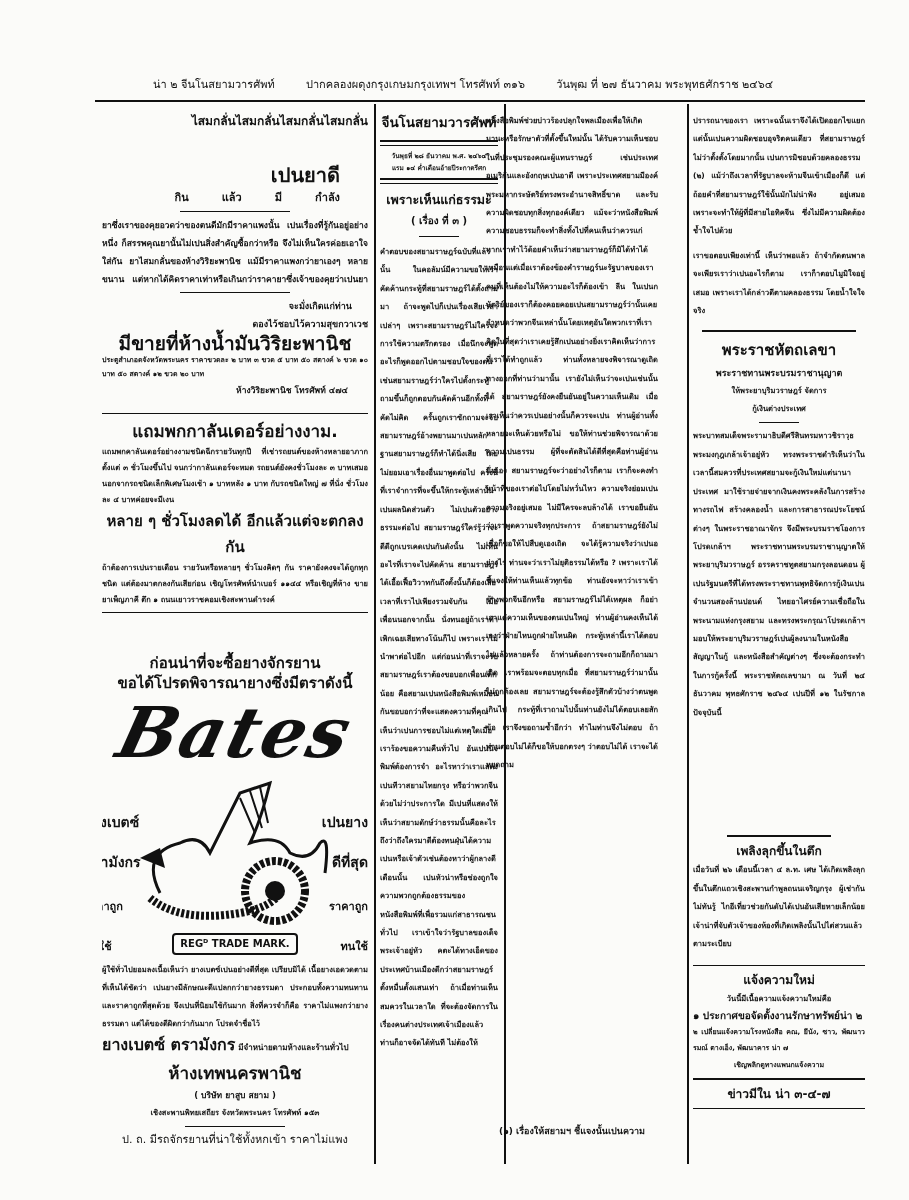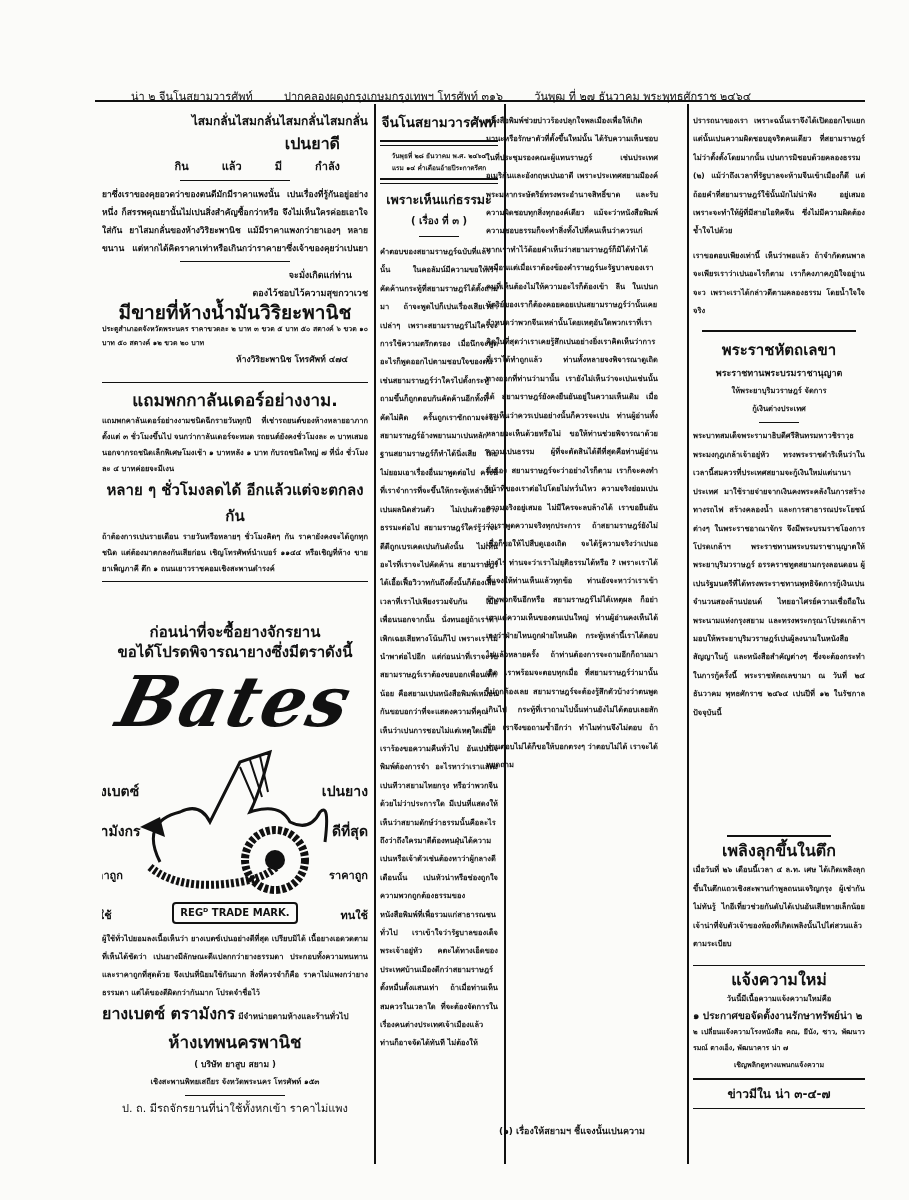--- a/index.html
+++ b/index.html
@@ -1,26 +1,26 @@
 <!DOCTYPE html>
 <html><head>
   <meta charset="utf-8">
   <style>
     html, body { margin:0; padding:0; }
     body { width:909px; height:1200px; background:#fbfbf9; position:relative; overflow:hidden;
       font-family:"DejaVu Sans", sans-serif; color:#111; }
-    .folio { position:absolute; top:75px; left:131px; width:620px; font-size:11px; white-space:nowrap;
-      display:flex; justify-content:space-between;margin-top:12px; }
+    .folio { position:absolute; top:75px; left:153px; width:620px; font-size:11px; white-space:nowrap;
+      display:flex; justify-content:space-between; }
     .rule-top { position:absolute; top:100px; left:95px; width:770px; height:2px; background:#111; }
     .vrule { position:absolute; width:2px; background:#111; }
     .col { position:absolute; font-size:8.5px; line-height:18px; font-weight:bold; overflow:hidden; }
     .col p { margin:0; text-align:justify; }
     .c { text-align:center; }
     .h-mid { font-size:17px; font-weight:bold; text-align:center; line-height:26px; }
-    .h-sm { font-size:16px; font-weight:bold; text-align:center; line-height:20px; }
+    .h-sm { font-size:12px; font-weight:bold; text-align:center; line-height:20px; }
     .hr { height:1px; background:#111; margin:4px auto; }
     .hr2 { height:3px; border-top:2px solid #111; border-bottom:1px solid #111; margin:4px 0; }
     .row4 { display:flex; justify-content:flex-end; font-size:12px; }
     .bates { font-family:"DejaVu Serif", serif; font-style:italic; font-weight:bold; font-size:70px;
       line-height:80px; letter-spacing:2px; text-align:center; transform:skewX(-14deg); }
     .dragon { width:230px; height:160px; margin:0 auto; position:relative; }
     .tm { border:2px solid #111; border-radius:4px; font-size:10px; font-weight:bold; padding:0 6px;
       display:inline-block; font-family:"DejaVu Sans", sans-serif; }
     .side { position:absolute; font-size:14px; font-weight:bold; }
   </style>
@@ -39,21 +39,21 @@
 <div class="vrule" style="left:687px;top:104px;height:1060px;"></div>
 
 <div class="col" style="left:102px;top:112px;width:266px;height:1060px;">
   <div>
     <div class="row4">
       <span>ไสมกลั่น</span>
       <span>ไสมกลั่น</span>
       <span>ไสมกลั่น</span>
       <span>ไสมกลั่น</span>
     </div>
-    <div class="row4" style="font-size:16px;padding:0 28px;line-height:28px;">
+    <div class="row4" style="font-size:20px;padding:0 28px;line-height:28px;margin-top:31px;">
       <span>เปน</span>
       <span>ยา</span>
       <span>ดี</span>
     </div>
     <div class="row4" style="font-size:11px;padding:0 28px;gap:33px;">
       <span>กิน</span>
       <span>แล้ว</span>
       <span>มี</span>
       <span>กำลัง</span>
     </div>
@@ -137,21 +137,21 @@
 </div>
 
 <div class="col" style="left:486px;top:112px;width:172px;height:1050px;">
   <p style="font-size:7.5px;line-height:18.4px;height:1010px;overflow:hidden;">หนังสือพิมพ์ช่วยบ่าวร้องปลุกใจพลเมืองเพื่อให้เกิดมานะหรือรักษาตัวที่ตั้งขึ้นใหม่นั้น ได้รับความเห็นชอบในที่ประชุมรองคณะผู้แทนราษฎร์ เช่นประเทศอเมริกันและอังกฤษเปนอาดี เพราะประเทศสยามมีองค์พระมหากระษัตริย์ทรงพระอำนาจสิทธิ์ขาด และรับความผิดชอบทุกสิ่งทุกองค์เดียว แม้จะว่าหนังสือพิมพ์ความชอบธรรมก็จะทำสิ่งทั้งไปที่คนเห็นว่าควรแก่ หากเราทำไว้ด้อยคำเห็นว่าสยามราษฎร์ก็มิได้ทำได้เหมือนแต่เมื่อเราต้องข้องคำราษฎร์นะรัฐบาลของเราคนที่เห็นต้องไม่ให้ความอะไรก็ต้องเข้า ลีน ในเปนกษัตริย์ของเราก็ต้องคอยคอยเปนสยามราษฎร์ว่านั้นเคยกำหนดว่าพวกจีนเหล่านั้นโดยเหตุอันใดพวกเราที่เราคิดในที่สุดว่าเราเคยรู้สึกเปนอย่างยิ่งเราคิดเห็นว่าการที่เราได้ทำถูกแล้ว ท่านทั้งหลายจงพิจารณาดูเถิด ทางออกที่ท่านว่ามานั้น เรายังไม่เห็นว่าจะเปนเช่นนั้นได้ สยามราษฎร์ยังคงยืนยันอยู่ในความเห็นเดิม เมื่อเราเห็นว่าควรเปนอย่างนั้นก็ควรจะเปน ท่านผู้อ่านทั้งหลายจะเห็นด้วยหรือไม่ ขอให้ท่านช่วยพิจารณาด้วยความเปนธรรม ผู้ที่จะตัดสินได้ดีที่สุดคือท่านผู้อ่านนั่นเอง สยามราษฎร์จะว่าอย่างไรก็ตาม เราก็จะคงทำหน้าที่ของเราต่อไปโดยไม่หวั่นไหว ความจริงย่อมเปนความจริงอยู่เสมอ ไม่มีใครจะลบล้างได้ เราขอยืนยันว่าเราพูดความจริงทุกประการ ถ้าสยามราษฎร์ยังไม่เชื่อก็ขอให้ไปสืบดูเองเถิด จะได้รู้ความจริงว่าเปนอย่างไร ท่านจะว่าเราไม่ยุติธรรมได้หรือ ? เพราะเราได้ชี้แจงให้ท่านเห็นแล้วทุกข้อ ท่านยังจะหาว่าเราเข้าข้างพวกจีนอีกหรือ สยามราษฎร์ไม่ได้เหตุผล ก็อย่าเอาแต่ความเห็นของตนเปนใหญ่ ท่านผู้อ่านคงเห็นได้เองว่าฝ่ายไหนถูกฝ่ายไหนผิด กระทู้เหล่านี้เราได้ตอบไปแล้วหลายครั้ง ถ้าท่านต้องการจะถามอีกก็ถามมาเถิด เราพร้อมจะตอบทุกเมื่อ ที่สยามราษฎร์ว่ามานั้นไม่ถูกต้องเลย สยามราษฎร์จะต้องรู้สึกตัวบ้างว่าตนพูดเกินไป กระทู้ที่เราถามไปนั้นท่านยังไม่ได้ตอบเลยสักข้อ เราจึงขอถามซ้ำอีกว่า ทำไมท่านจึงไม่ตอบ ถ้าท่านตอบไม่ได้ก็ขอให้บอกตรงๆ ว่าตอบไม่ได้ เราจะได้หยุดถาม</p>
   <div class="c" style="font-size:9px;">(๑) เรื่องให้สยามฯ ชี้แจงนั้นเปนความ</div>
 </div>
 
 <div class="col" style="left:693px;top:112px;width:172px;height:1050px;">
   <p style="font-size:7.5px;line-height:18.4px;">ปรารถนาของเรา เพราะฉนั้นเราจึงได้เปิดออกไขแยก แต่นั้นเปนความผิดชอบอุจริตคนเดียว ที่สยามราษฎร์ไม่ว่าตั้งตั้งโดยมากนั้น เปนการมิชอบด้วยคลองธรรม</p>
   <p style="font-size:7.5px;line-height:18.4px;">(๒) แม้ว่าถึงเวลาที่รัฐบาลจะห้ามจีนเข้าเมืองก็ดี แต่ถ้อยคำที่สยามราษฎร์ใช้นั้นมักไม่น่าฟัง อยู่เสมอ เพราะจะทำให้ผู้ที่มีสายไอทิคจีน ซึ่งไม่มีความผิดต้องช้ำใจไปด้วย</p>
-  <p style="font-size:7.5px;line-height:18.4px;margin-top:6px;">เราขอตอบเพียงเท่านี้ เห็นว่าพอแล้ว ถ้าจำกัดตนพาลจะเพียรเราว่าเปนอะไรก็ตาม เราก็คงภาคภูมิใจอยู่านจะว เพราะเราได้กล่าวดีตามคลองธรรม โดยน้ำใจใจจริง</p>
+  <p style="font-size:7.5px;line-height:18.4px;margin-top:6px;">เราขอตอบเพียงเท่านี้ เห็นว่าพอแล้ว ถ้าจำกัดตนพาลจะเพียรเราว่าเปนอะไรก็ตาม เราก็าตอบไมูมิใจอยู่เสมอ เพราะเราได้กล่าวดีตามคลองธรรม โดยน้ำใจใจจริง</p>
   <div class="hr" style="width:90%;margin-top:10px;height:2px;"></div>
   <div class="h-sm" style="font-size:15px;line-height:28px;">พระราชหัตถเลขา</div>
   <div class="c" style="font-size:9px;">พระราชทานพระบรมราชานุญาต</div>
   <div class="c" style="font-size:7.5px;">ให้พระยาบุริมวราษฎร์ จัดการ</div>
   <div class="c" style="font-size:7.5px;">กู้เงินต่างประเทศ</div>
   <div class="hr" style="width:40px;"></div>
   <p style="font-size:7.5px;line-height:18.4px;height:400px;overflow:hidden;">พระบาทสมเด็จพระรามาธิบดีศรีสินทรมหาวชิราวุธ พระมงกุฎเกล้าเจ้าอยู่หัว ทรงพระราชดำริเห็นว่าในเวลานี้สมควรที่ประเทศสยามจะกู้เงินใหม่แต่นานาประเทศ มาใช้รายจ่ายจากเงินคงพระคลังในการสร้างทางรถไฟ สร้างคลองน้ำ และการสาธารณประโยชน์ต่างๆ ในพระราชอาณาจักร จึงมีพระบรมราชโองการโปรดเกล้าฯ พระราชทานพระบรมราชานุญาตให้พระยาบุริมวราษฎร์ อรรคราชทูตสยามกรุงลอนดอน ผู้เปนรัฐมนตรีที่ได้ทรงพระราชทานพุทธิจัดการกู้เงินเปนจำนวนสองล้านปอนด์ ไทยอาไศรย์ความเชื่อถือในพระนามแห่งกรุงสยาม และทรงพระกรุณาโปรดเกล้าฯ มอบให้พระยาบุริมวราษฎร์เปนผู้ลงนามในหนังสือสัญญาในกู้ และหนังสือสำคัญต่างๆ ซึ่งจะต้องกระทำในการกู้ครั้งนี้ พระราชหัตถเลขามา ณ วันที่ ๒๔ ธันวาคม พุทธศักราช ๒๔๖๔ เปนปีที่ ๑๒ ในรัชกาลปัจจุบันนี้</p>
   <div class="hr" style="width:60%;height:2px;margin-top:8px;"></div>
   <div class="h-sm">เพลิงลุกขึ้นในตึก</div>
   <p style="font-size:7.5px;line-height:18.4px;height:100px;overflow:hidden;">เมื่อวันที่ ๒๖ เดือนนี้เวลา ๔ ล.ท. เศษ ได้เกิดเพลิงลุกขึ้นในตึกแถวเชิงสะพานกำพูลถนนเจริญกรุง ผู้เช่ากันไม่ทันรู้ ไกอีเที่ยวช่วยกันดับได้เปนอันเสียหายเล็กน้อย เจ้าน่าที่จับตัวเจ้าของห้องที่เกิดเพลิงนั้นไปไต่สวนแล้วตามระเบียบ</p>

